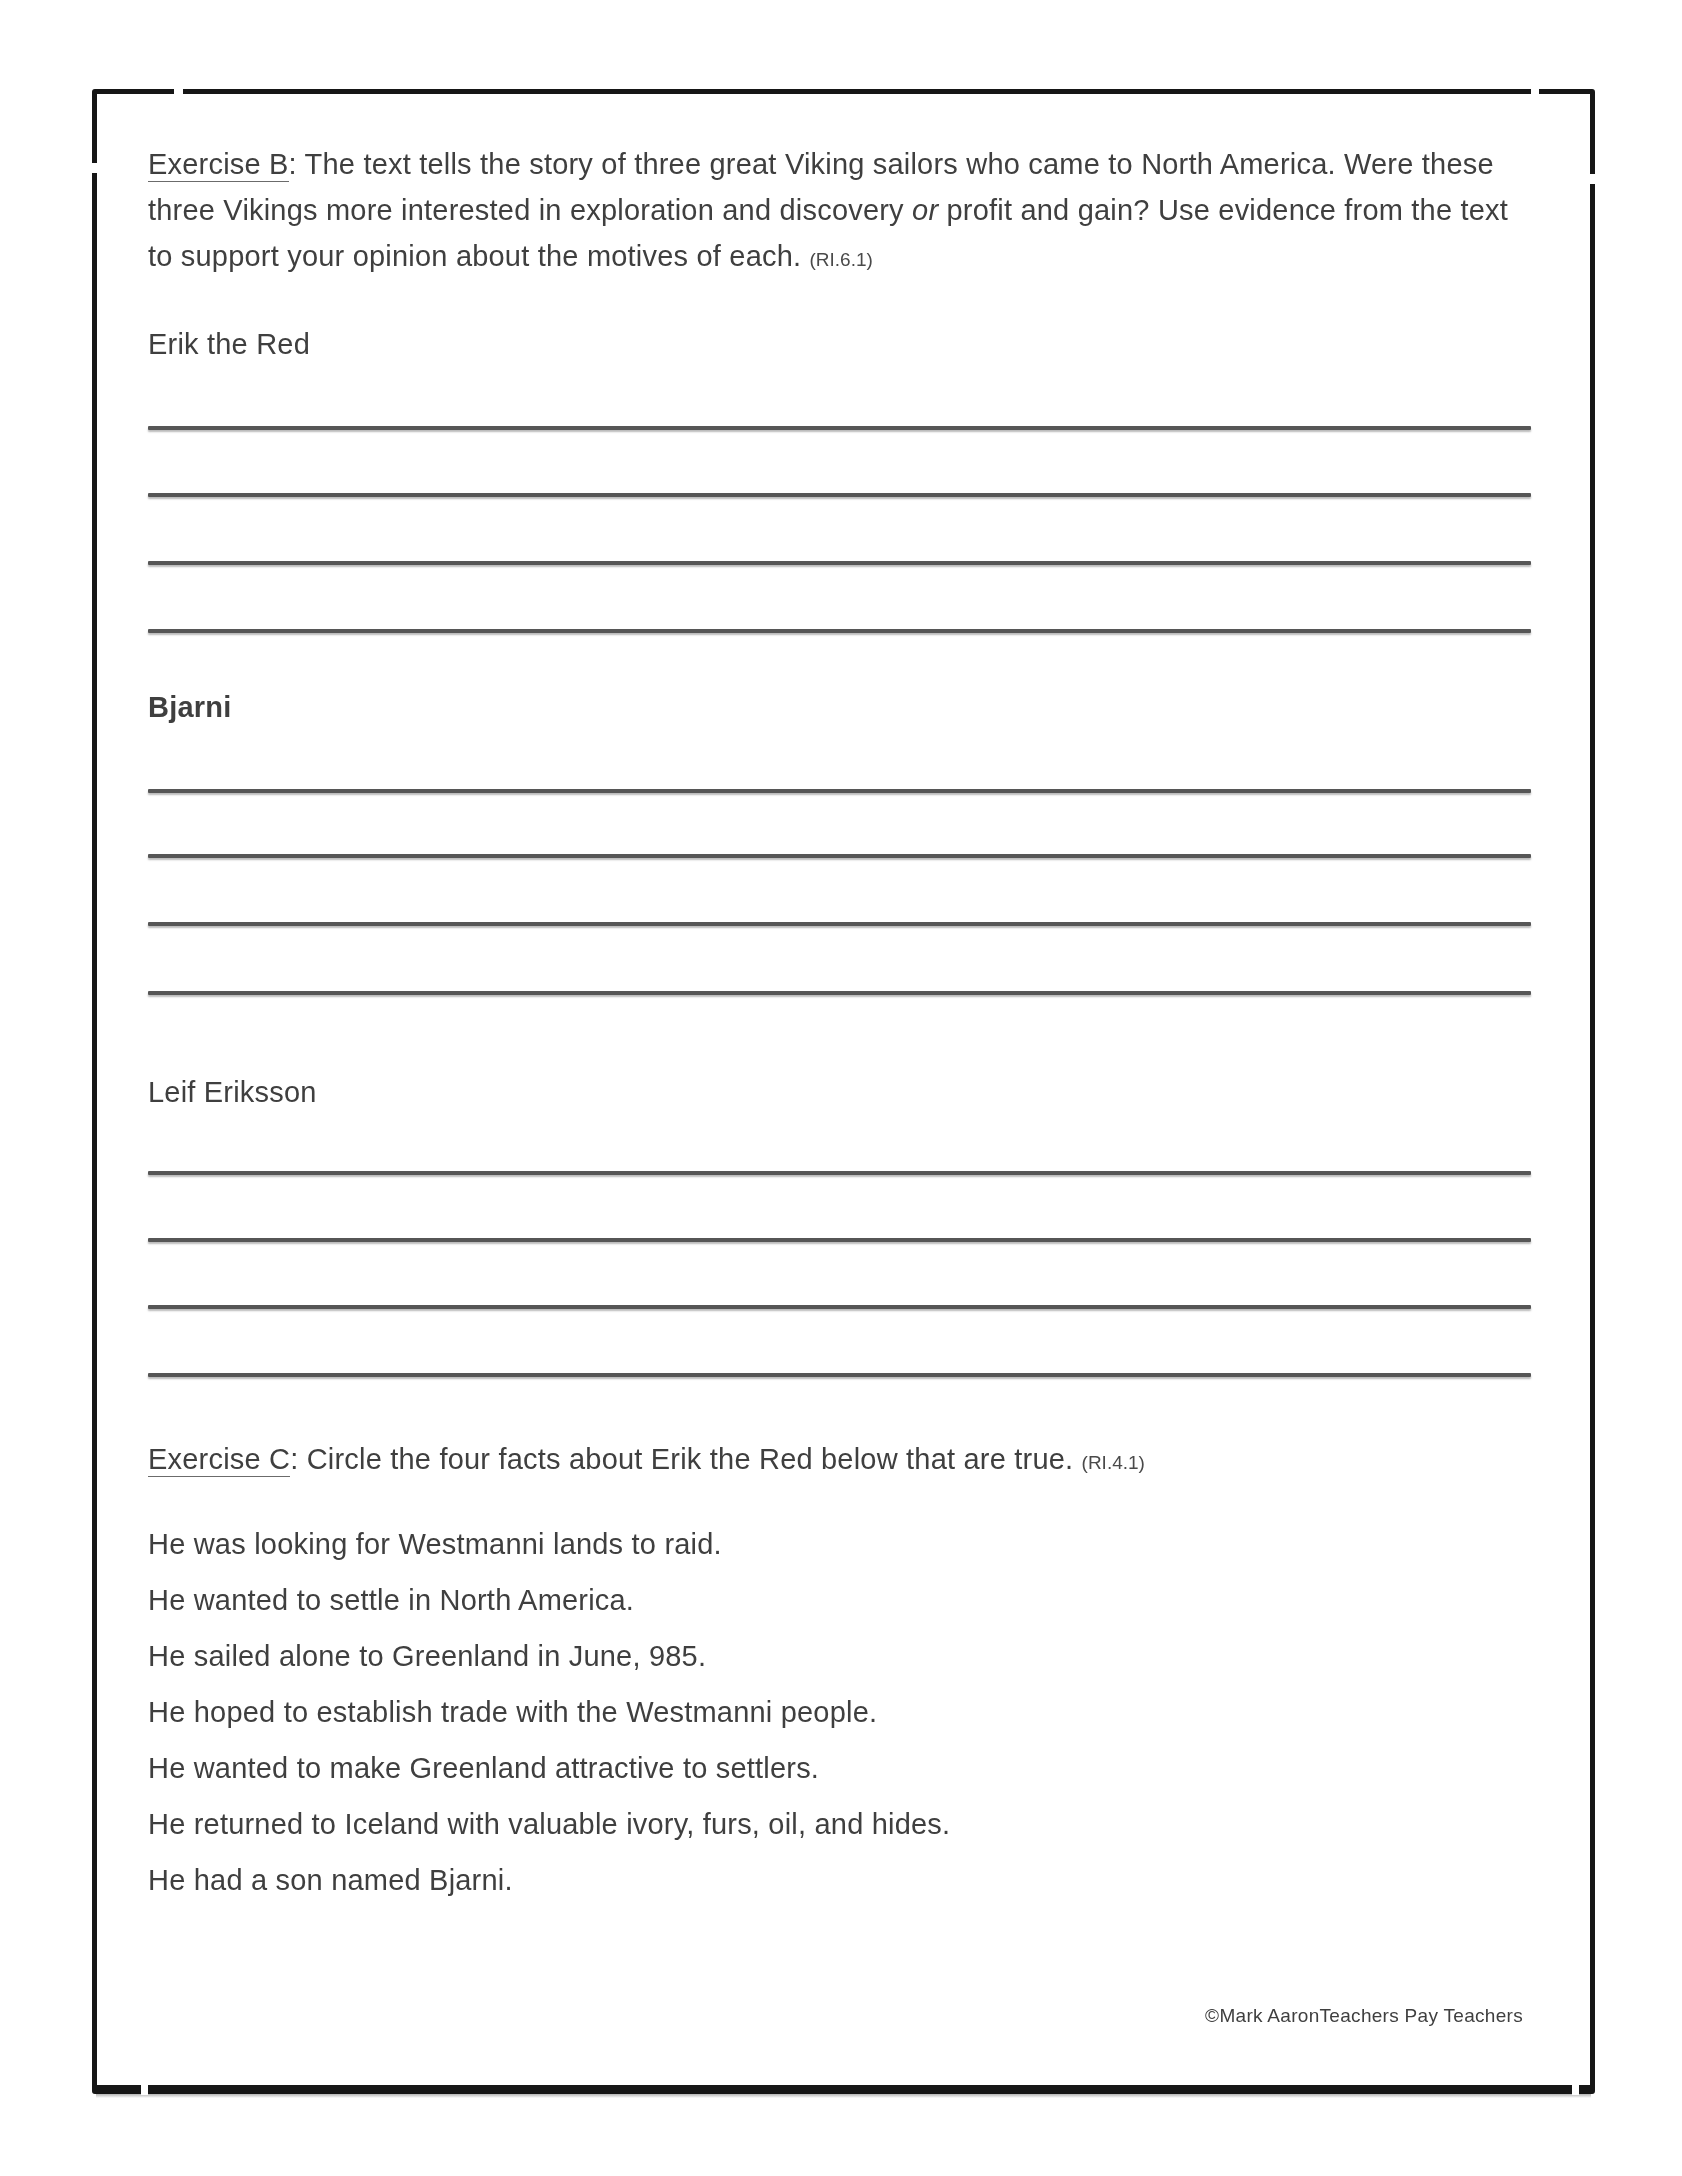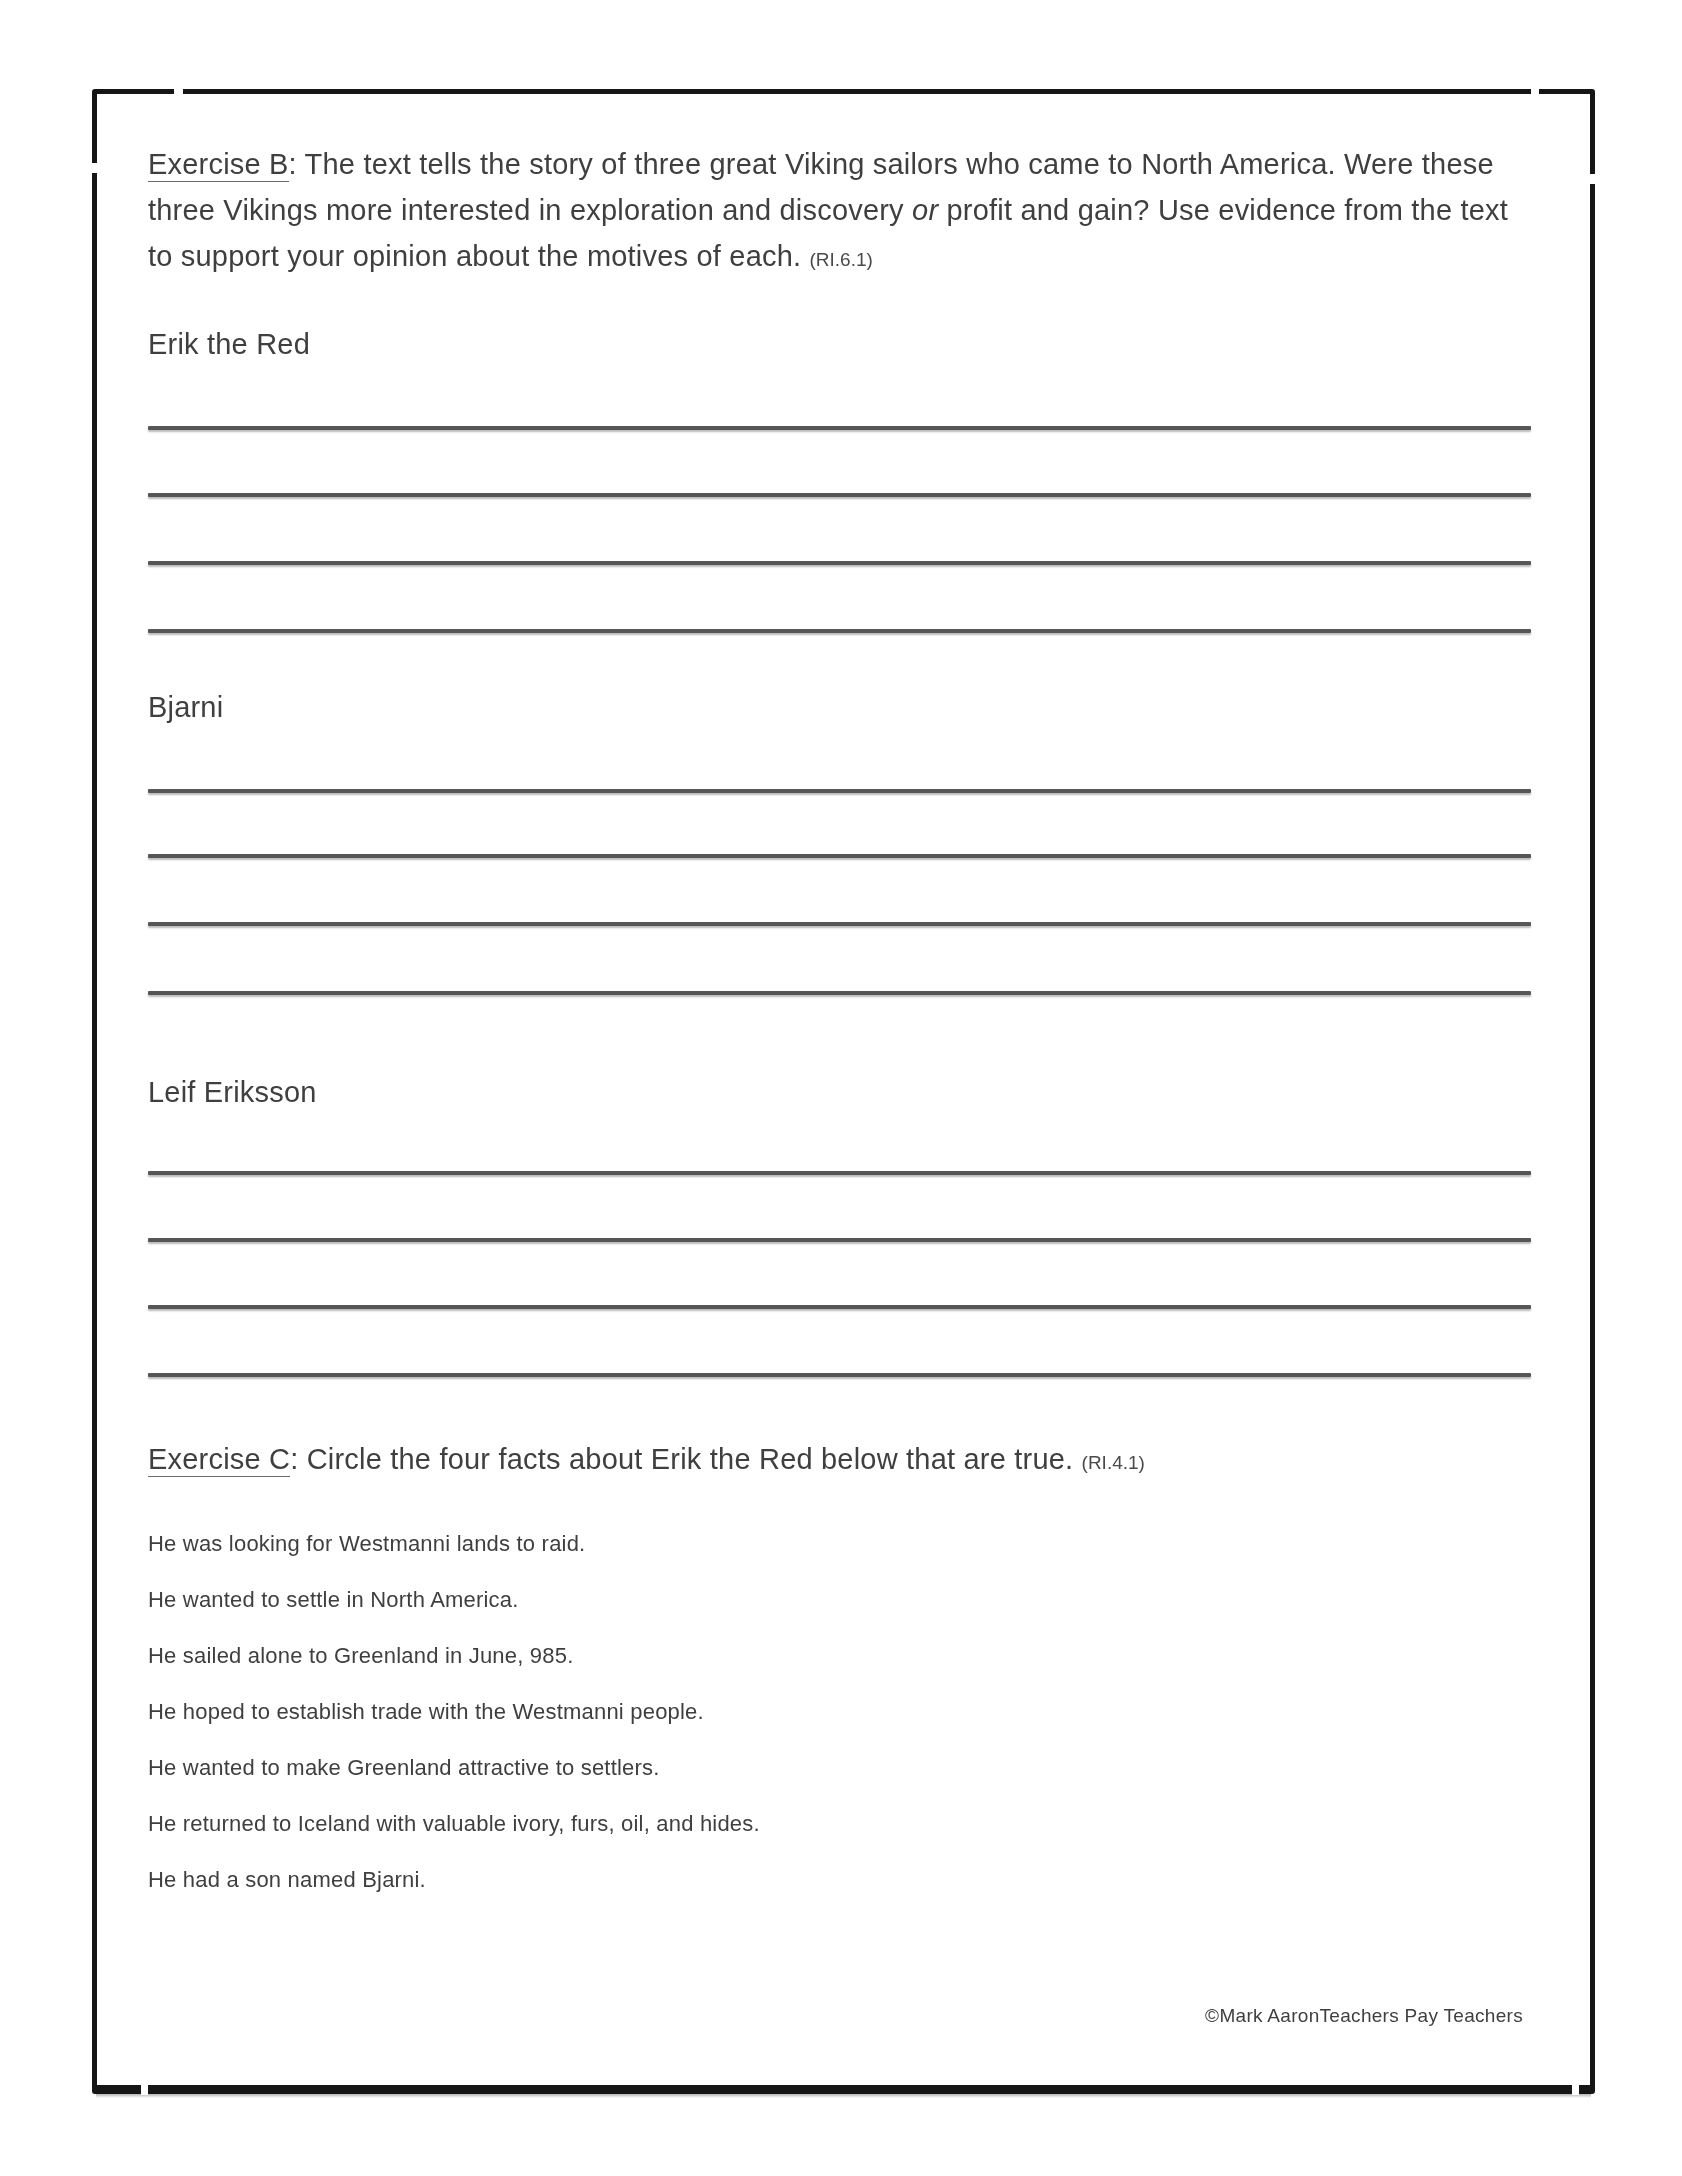--- a/index.html
+++ b/index.html
@@ -72,39 +72,39 @@
   .italic { font-style: italic; }
 
   .section-label {
     position: absolute;
     left: 148px;
     font-size: 29px;
     line-height: 34px;
     letter-spacing: 0.2px;
   }
   #label-erik { top: 327px; }
-  #label-bjarni { top: 690px; }
+  #label-bjarni { top: 690px; font-weight: bold; }
   #label-leif { top: 1075px; }
 
   .answer-line {
     position: absolute;
     left: 148px;
     width: 1383px;
     height: 3.8px;
     background: #565656;
     box-shadow: 0 1.9px 1.9px rgba(130,130,130,0.55);
     border-radius: 1px;
   }
 
   #facts-list {
     position: absolute;
     left: 148px;
     top: 1516px;
     width: 1396px;
-    font-size: 22px;
+    font-size: 29px;
     line-height: 56px;
     letter-spacing: 0.2px;
   }
 
   #page-footer {
     position: absolute;
     left: 148px;
     top: 2005px;
     width: 1375px;
     display: flex;

